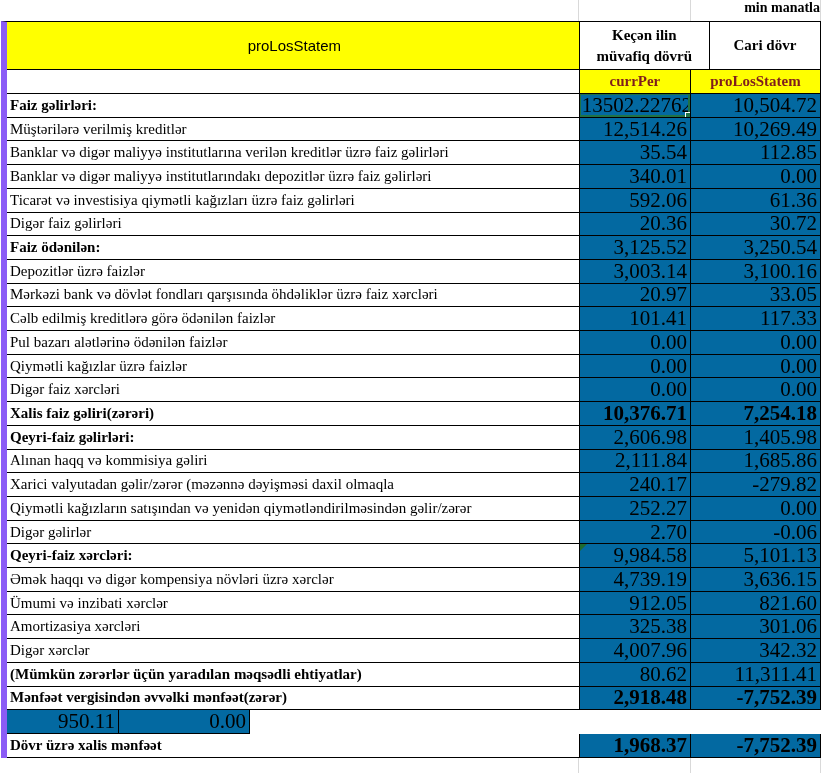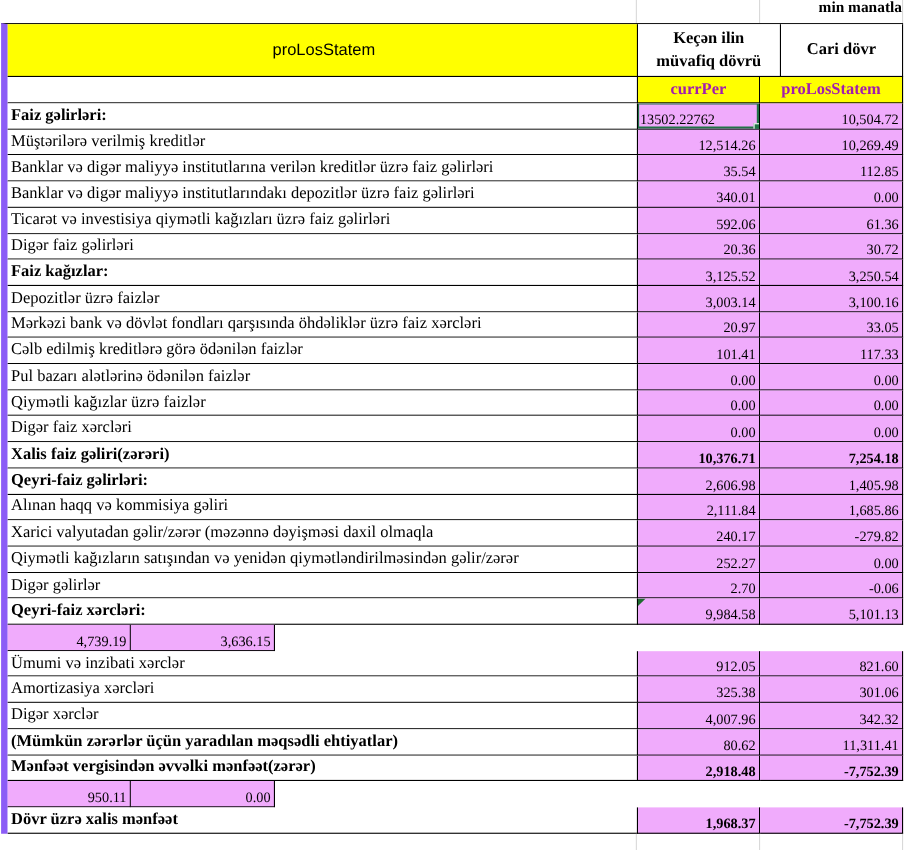--- a/index.html
+++ b/index.html
@@ -23,28 +23,28 @@
     box-sizing:border-box;
   }
   .trow { display:flex; box-sizing:border-box; }
   .cell {
     box-sizing:border-box; border-right:1px solid #000; border-bottom:1px solid #000;
     display:flex; align-items:center; overflow:hidden; position:relative;
   }
   .c-label { width:577px; padding-left:3px; justify-content:flex-start; font-size:15px; background:#fff; }
   .c-v1 { width:112px; }
   .c-v2 { width:131px; }
-  .num { justify-content:flex-end; padding-right:3px; font-size:13px; background:#f0abfc;align-items:flex-end; }
+  .num { justify-content:flex-end; padding-right:3px; font-size:21px; background:#0369a1; }
   .hdr1 { height:48px; }
   .hdr2 { height:24px; }
   .drow { height:23.714px; }
   .yellow { background:#FFFF00; }
   .title-cell { justify-content:center; font-family:"Liberation Sans", sans-serif; font-size:15px; }
   .hcol { justify-content:center; font-weight:bold; font-size:15px; text-align:center; background:#fff; line-height:1.35; }
-  .code-cell { justify-content:center; font-weight:bold; font-size:15px; color:#a21caf; }
+  .code-cell { justify-content:center; font-weight:bold; font-size:15px; color:#7f1d1d; }
   .bold { font-weight:bold; }
   .align-left { justify-content:flex-start; padding-left:2px; }
   
   .sel-border {
     position:absolute; left:-1px; top:-1px; right:0; bottom:0;
     border:2px solid #217346; pointer-events:none; z-index:3;
   }
   .fill-handle {
     position:absolute; right:-3px; bottom:-3px; width:6px; height:6px;
     background:#217346; border:1px solid #ffffff; z-index:4;
@@ -169,21 +169,21 @@
     <div class="cell c-v1 num">
       <span class="v1">20.36</span>
     </div>
     <div class="cell c-v2 num">
       <span class="v2">30.72</span>
     </div>
   </div>
 
   <div class="trow drow">
     <div class="cell c-label">
-      <span class="lbl bold">Faiz kağızlar:</span>
+      <span class="lbl bold">Faiz ödənilən:</span>
     </div>
     <div class="cell c-v1 num">
       <span class="v1">3,125.52</span>
     </div>
     <div class="cell c-v2 num">
       <span class="v2">3,250.54</span>
     </div>
   </div>
 
   <div class="trow drow">
@@ -337,20 +337,23 @@
     <div class="cell c-v1 num">
       <span class="v1">9,984.58</span>
     <div class="err-triangle"></div>
           </div>
     <div class="cell c-v2 num">
       <span class="v2">5,101.13</span>
     </div>
   </div>
 
   <div class="trow drow">
+    <div class="cell c-label">
+      <span class="lbl">Əmək haqqı və digər kompensiya növləri üzrə xərclər</span>
+    </div>
     <div class="cell c-v1 num">
       <span class="v1">4,739.19</span>
     </div>
     <div class="cell c-v2 num">
       <span class="v2">3,636.15</span>
     </div>
   </div>
 
   <div class="trow drow">
     <div class="cell c-label">

